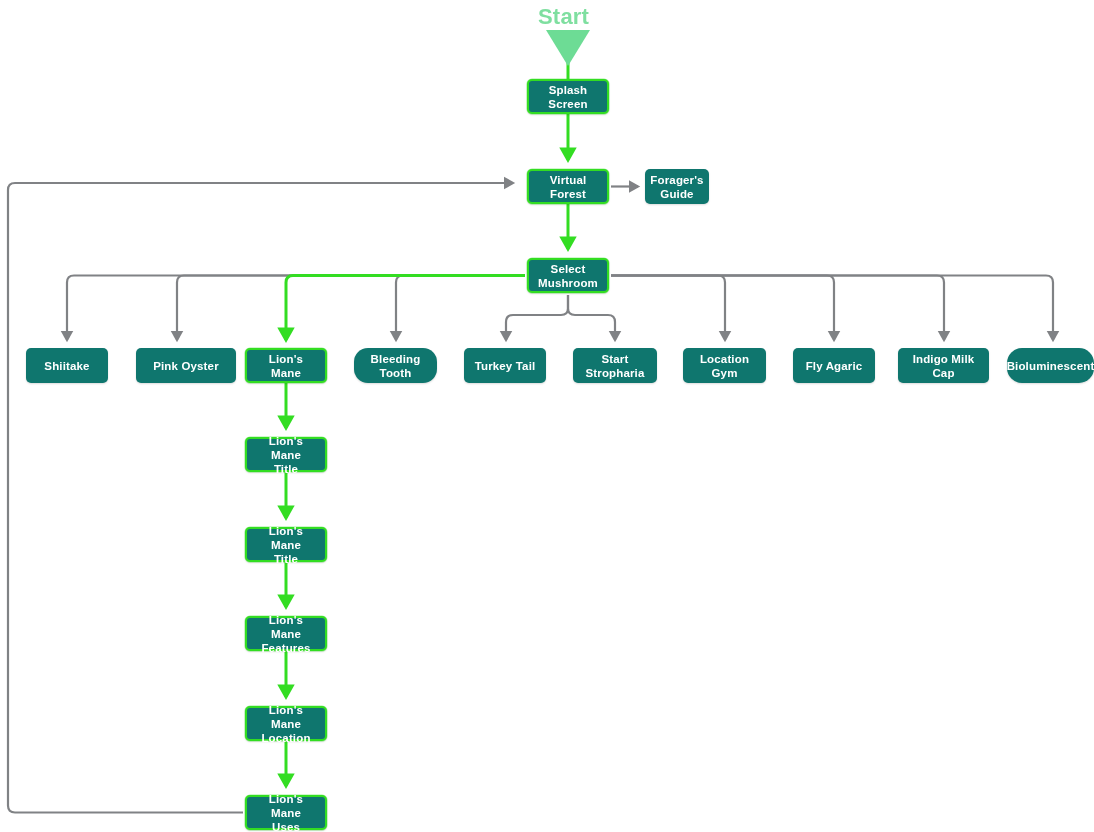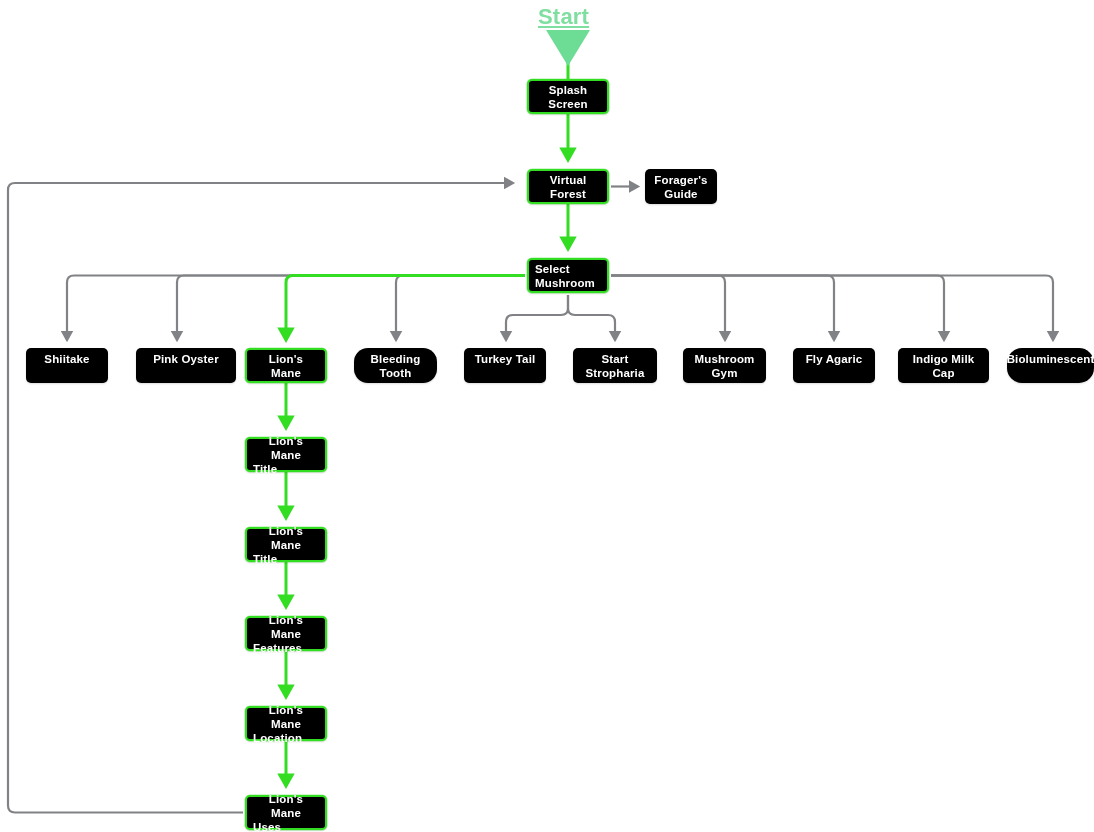--- a/index.html
+++ b/index.html
@@ -16,24 +16,24 @@
   }
   #edges{
     position:absolute;
     left:0; top:0;
     width:1094px; height:832px;
     pointer-events:none;
   }
   .node{
     position:absolute;
     box-sizing:border-box;
-    background:#000000;
+    background:#0f766e;
     border-radius:5px;
     display:flex;
-    align-items:flex-start;
+    align-items:center;
     justify-content:center;
     text-align:center;
     color:#ffffff;
     font-size:11.5px;
     font-weight:bold;
     letter-spacing:.15px;
     line-height:14px;
     padding:2px 6px;
     z-index:3;
     border:2px solid transparent;
@@ -45,21 +45,20 @@
   }
   .node span{display:block;}
   .start-label{
     position:absolute;
     z-index:3;
     color:#7fdfa0;
     font-size:22px;
     font-weight:bold;
     letter-spacing:.2px;
     white-space:nowrap;
-    text-decoration:underline;
   }
   .start-tri{
     position:absolute;
     z-index:3;
     width:0;height:0;
     border-left:22px solid transparent;
     border-right:22px solid transparent;
     border-top:36px solid #6ddc95;
   }
 </style>
@@ -129,21 +128,21 @@
   <div class="start-tri" style="left:546px; top:30px;"></div>
 
   <div class="node hl" style="left:527px; top:79px;  width:82px;  height:35px;">
     <span>Splash Screen</span>
   </div>
 
   <div class="node hl" style="left:527px; top:169px; width:82px;  height:35px;">
     <span>Virtual Forest</span>
   </div>
 
-  <div class="node" style="left:645px; top:169px; width:72px;  height:35px;">
+  <div class="node" style="left:645px; top:169px; width:64px;  height:35px;">
     <span>Forager's Guide</span>
   </div>
 
   <div class="node hl" style="left:527px; top:258px; width:82px;  height:35px; flex-direction:column;">
     <span>Select</span>
     <span>Mushroom</span>
   </div>
 
   <div class="node" style="left:26px;   top:348px; width:82px; height:35px;">
     <span>Shiitake</span>
@@ -163,21 +162,21 @@
 
   <div class="node" style="left:464px;  top:348px; width:82px; height:35px;">
     <span>Turkey Tail</span>
   </div>
 
   <div class="node" style="left:573px;  top:348px; width:84px; height:35px;">
     <span>Start Stropharia</span>
   </div>
 
   <div class="node" style="left:683px;  top:348px; width:83px; height:35px;">
-    <span>Mushroom Gym</span>
+    <span>Location Gym</span>
   </div>
 
   <div class="node" style="left:793px;  top:348px; width:82px; height:35px;">
     <span>Fly Agaric</span>
   </div>
 
   <div class="node" style="left:898px;  top:348px; width:91px; height:35px;">
     <span>Indigo Milk Cap</span>
   </div>
 

